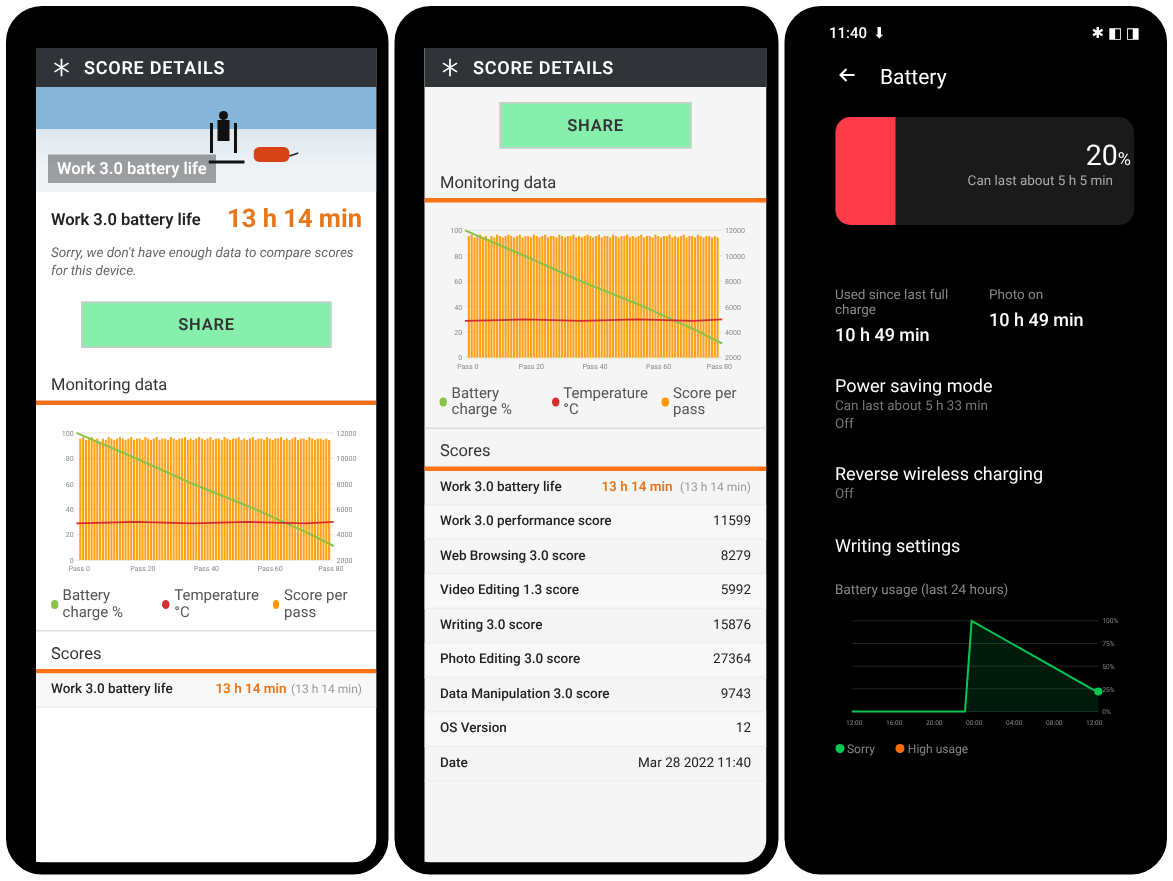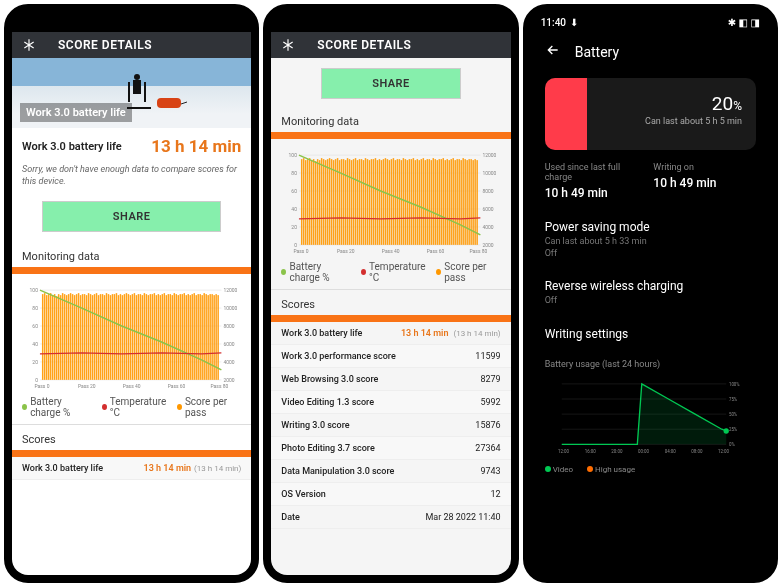--- a/index.html
+++ b/index.html
@@ -16,20 +16,21 @@
   }
   .phone {
     flex: 1;
     background: #000;
     border-radius: 24px;
     border: 8px solid #000;
     overflow: hidden;
     position: relative;
     display: flex;
     flex-direction: column;
+    padding-left: 12px;
   }
   .status-bar {
     height: 20px;
     display: flex;
     justify-content: space-between;
     align-items: center;
     padding: 0 10px;
     font-size: 10px;
     color: #fff;
     font-weight: 500;
@@ -49,21 +50,21 @@
   
   .pcmark-header {
     background: #303338;
     color: #fff;
     display: flex;
     align-items: center;
     padding: 6px 10px;
     font-size: 12px;
     font-weight: 600;
     letter-spacing: 0.5px;
-    gap: 22px;
+    gap: 8px;
   }
   .snow-ico { width: 14px; height: 14px; }
 
   
   .hero {
     height: 70px;
     background: linear-gradient(to bottom, #87b5d8 40%, #dde7ee 40%, #f0f3f6 80%);
     position: relative;
     display: flex;
     align-items: flex-end;
@@ -104,21 +105,21 @@
     padding: 8px 0;
     font-size: 11px;
     font-weight: 600;
     letter-spacing: 0.5px;
     color: #333;
   }
   .section-title {
     font-size: 11px;
     color: #333;
     padding: 8px 10px 4px;
-    border-bottom: 7px solid #f97316;
+    border-bottom: 3px solid #f97316;
   }
 
   .chart-wrap { padding: 6px 10px 0; }
   .chart-svg { width: 100%; height: 110px; }
 
   .legend {
     display: flex;
     font-size: 10px;
     color: #555;
     padding: 2px 10px 6px;
@@ -162,31 +163,31 @@
     position: relative;
     height: 72px;
   }
   .bat-fill {
     position:absolute; left:0; top:0; bottom:0;
     width: 20%;
     background: #ff3b4a;
     border-radius: 10px 0 0 10px;
   }
   .bat-pct {
-    position:absolute; right:14px; top:14px;
+    position:absolute; right:2px; top:14px;
     font-size: 19px; font-weight:400; color:#fff;
   }
   .bat-pct small { font-size: 12px; }
   .bat-est {
     position:absolute; right:14px; top:38px;
     font-size: 9px; color:#aaa;
   }
 
   .two-col {
-    display:flex; padding: 0 14px 10px; gap:6px;
+    display:flex; padding: 0 14px 10px; gap:6px;margin-top:30px;
   }
   .two-col > div { flex:1; }
   .two-col .kl { font-size: 9px; color:#888; margin-bottom:4px; }
   .two-col .vl { font-size: 12px; color:#fff; font-weight:500; }
 
   .setting-item { padding: 10px 14px; }
   .setting-item .st { font-size: 12px; color:#fff; margin-bottom:2px; }
   .setting-item .ss { font-size: 9px; color:#777; line-height:1.3; }
 
   .bat-usage-title { font-size:9px; color:#888; padding: 6px 14px 2px; }
@@ -564,21 +565,21 @@
         </div>
         <div class="score-row">
           <span class="k">Video Editing 1.3 score</span>
           <span class="v">5992</span>
         </div>
         <div class="score-row">
           <span class="k">Writing 3.0 score</span>
           <span class="v">15876</span>
         </div>
         <div class="score-row">
-          <span class="k">Photo Editing 3.7 score</span>
+          <span class="k">Photo Editing 3.0 score</span>
           <span class="v">27364</span>
         </div>
         <div class="score-row">
           <span class="k">Data Manipulation 3.0 score</span>
           <span class="v">9743</span>
         </div>
         <div class="score-row">
           <span class="k">OS Version</span>
           <span class="v">12</span>
         </div>
@@ -613,21 +614,21 @@
       <div class="bat-fill"></div>
       <div class="bat-pct"><span>20</span><small>%</small></div>
       <div class="bat-est">Can last about 5 h 5 min</div>
     </div>
     <div class="two-col">
       <div>
         <div class="kl">Used since last full charge</div>
         <div class="vl">10 h 49 min</div>
       </div>
       <div>
-        <div class="kl">Writing on</div>
+        <div class="kl">Photo on</div>
         <div class="vl">10 h 49 min</div>
       </div>
     </div>
     <div class="setting-item">
       <div class="st">Power saving mode</div>
       <div class="ss" style="white-space:pre-line">Can last about 5 h 33 min
 Off</div>
     </div>
     <div class="setting-item">
       <div class="st">Reverse wireless charging</div>
@@ -661,17 +662,17 @@
             <text x="42" y="88">16:00</text>
             <text x="72" y="88">20:00</text>
             <text x="102" y="88">00:00</text>
             <text x="132" y="88">04:00</text>
             <text x="162" y="88">08:00</text>
             <text x="192" y="88">12:00</text>
           </g>
       </svg>
     </div>
     <div class="bat-legend">
-      <span><i class="dot" style="background:#00c853"></i> <span>Video</span></span>
+      <span><i class="dot" style="background:#00c853"></i> <span>Sorry</span></span>
       <span><i class="dot" style="background:#ff6d00"></i> <span>High usage</span></span>
     </div>
   </div>
 </div>
 
 </body></html>

